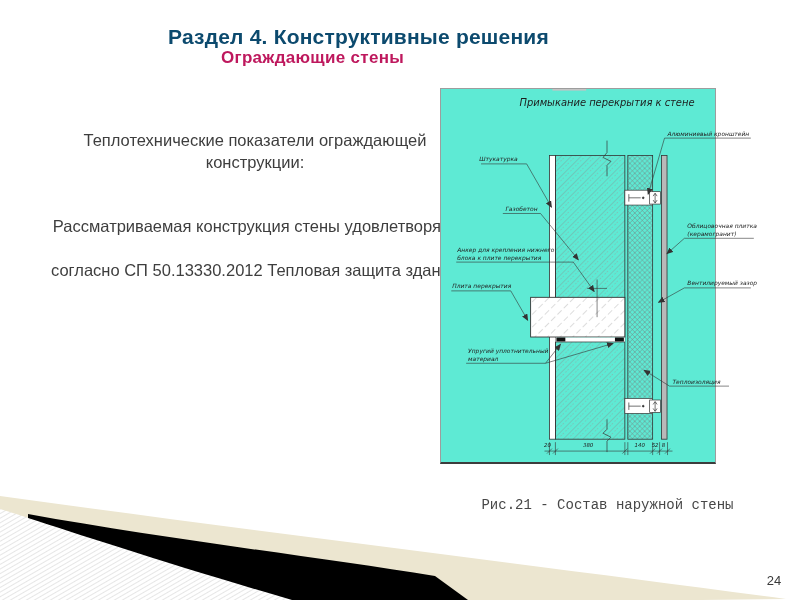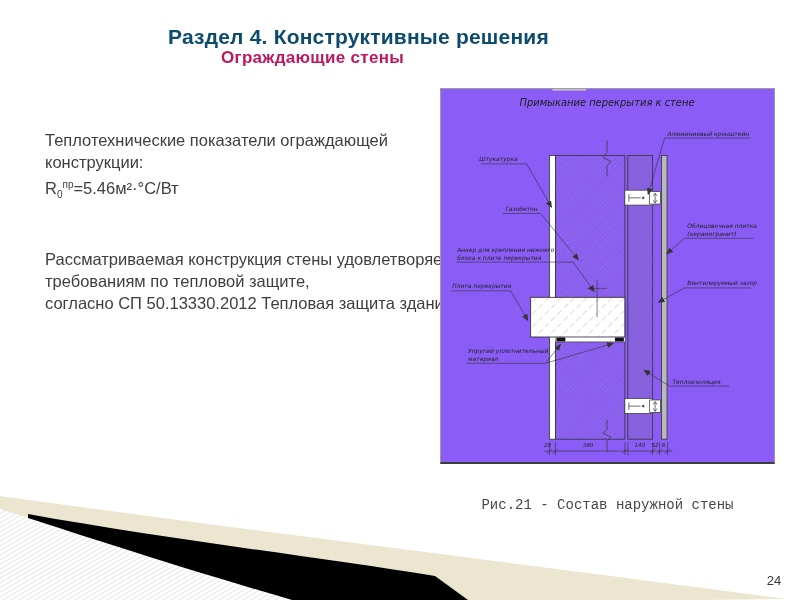--- a/index.html
+++ b/index.html
@@ -13,29 +13,29 @@
     font-size:21px;font-weight:bold;color:#0c4a6e;letter-spacing:.2px;
   }
   .slide-subtitle{
     position:absolute;left:221px;top:48px;
     font-size:17px;font-weight:bold;color:#be185d;letter-spacing:.3px;
   }
   .body-text{
     position:absolute;left:45px;top:129px;width:420px;
     font-size:16.5px;line-height:22px;color:#3e3e3e;
   }
-  .body-text p{margin:0;}
+  .body-text p{margin:0;text-align:center;}
   .body-text p.p2{margin-top:6px;}
   .body-text p.p3{margin-top:14px;}
   .body-text sub{font-size:10px;}
   .body-text sup{font-size:10px;}
   .figure-frame{
-    position:absolute;left:440px;top:88px;width:335px;height:376px;
+    position:absolute;left:440px;top:88px;width:276px;height:376px;
     border:1px solid #9d9d9d;border-bottom:2px solid #3c3c3c;
-    background:#8b5cf6;box-sizing:border-box;
+    background:#5eead4;box-sizing:border-box;
   }
   .figure-caption{
     position:absolute;left:440px;top:497px;width:335px;
     text-align:center;font-size:14px;color:#474747;font-family:Liberation Mono, monospace;
   }
   .page-number{
     position:absolute;left:760px;top:573px;width:28px;
     font-size:13px;color:#3a3a3a;text-align:center;
   }
   .deco{position:absolute;left:0;top:490px;width:800px;height:110px;}
@@ -55,28 +55,27 @@
 </head>
 <body>
 
 <div class="slide-title">Раздел 4. Конструктивные решения</div>
 <div class="slide-subtitle">Ограждающие стены</div>
 
 <div class="body-text">
   <p class="p1">
     <span>Теплотехнические показатели ограждающей</span><br>
     <span>конструкции:</span><br>
-    <span><span>R</span><sub>0</sub><sup>пр</sup><span>=5.46м²·°С/Вт</span></span>
   </p>
   <p class="p2">
     <br>
   </p>
   <p class="p3">
     <span>Рассматриваемая конструкция стены удовлетворяет</span><br>
-    <span>требованиям по тепловой защите,</span><br>
+    <br>
     <span>согласно СП 50.13330.2012 Тепловая защита зданий</span>
   </p>
 </div>
 
 <div class="figure-frame">
   <svg width="333" height="373" viewBox="0 0 335 376" xmlns="http://www.w3.org/2000/svg">
     <defs>
       <pattern id="hatchGas" width="7" height="7" patternUnits="userSpaceOnUse" patternTransform="rotate(45)">
         <line x1="0" y1="0" x2="0" y2="7" stroke="#8a8a8a" stroke-width="0.7"></line>
         <line x1="3.5" y1="0" x2="3.5" y2="7" stroke="#9a9a9a" stroke-width="0.5" stroke-dasharray="1.5 2.5"></line>

